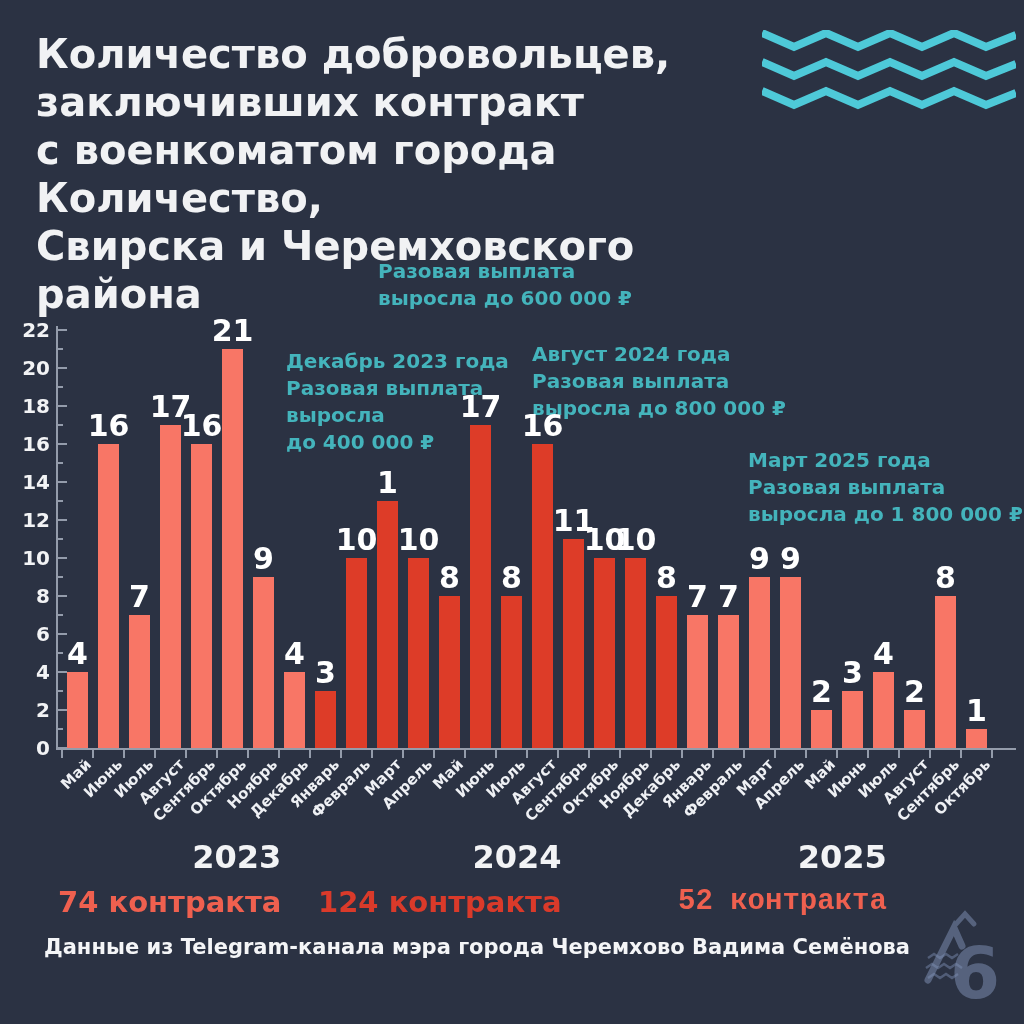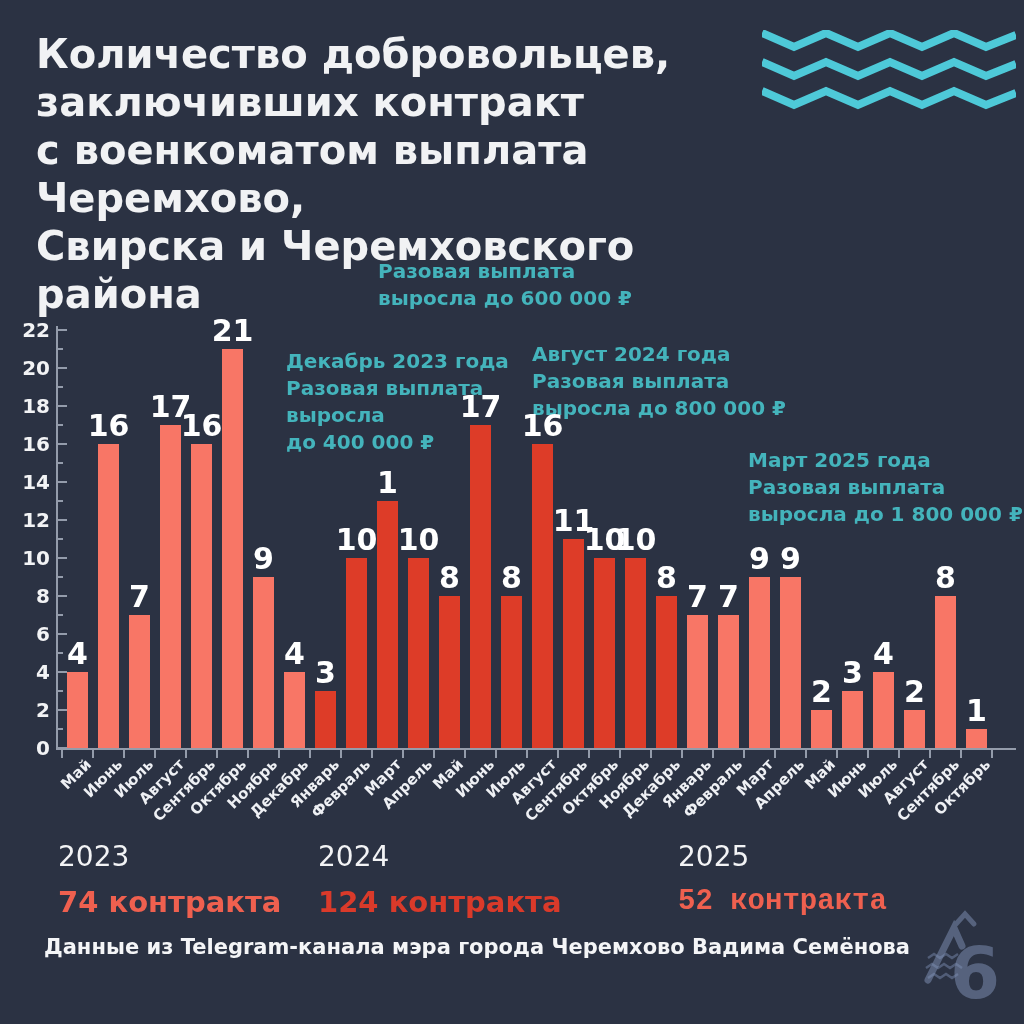--- a/index.html
+++ b/index.html
@@ -41,40 +41,40 @@
   .mlabel{
     position:absolute;width:150px;text-align:right;
     color:#eef0f4;font-weight:bold;font-size:15px;line-height:16px;
     transform-origin:100% 0;transform:rotate(-45deg);
     white-space:nowrap;
   }
   .tick{position:absolute;background:#949cab;}
   .axis{position:absolute;background:#949cab;}
   
   .year-block{position:absolute;}
-  .year-label{color:#f2f3f5;font-weight:normal;font-size:28px;line-height:48px;}
+  .year-label{color:#f2f3f5;font-weight:bold;font-size:32px;line-height:48px;text-align:right;}
   .year-contracts{font-weight:bold;font-size:29px;line-height:34px;margin-top:4px;}
   #year-0{left:58px;top:833px;}
   #year-1{left:318px;top:833px;}
   #year-2{left:678px;top:833px;}
   
   #footer{
     left:44px;top:934px;width:880px;
     color:#f4f5f7;font-weight:bold;font-size:21px;line-height:26px;
   }
   
   #logo{left:922px;top:906px;width:88px;height:100px;}
 </style>
 </head>
 <body>
 
 <div class="abs" id="title">
   <div>Количество добровольцев,</div>
   <div>заключивших контракт</div>
-  <div>с военкоматом выплата Черемхово,</div>
+  <div>с военкоматом города Количество,</div>
   <div>Свирска и Черемховского района</div>
 </div>
 
 <svg class="abs" id="waves" viewBox="0 0 254 86" fill="none">
   <polyline class="wave" points="0,3 32,17 64,3 96,17 128,3 160,17 192,3 224,17 254,5" stroke-width="8" stroke="#4ec9d8"></polyline>
   <polyline class="wave" points="0,32 32,46 64,32 96,46 128,32 160,46 192,32 224,46 254,34" stroke-width="8" stroke="#4ec9d8"></polyline>
   <polyline class="wave" points="0,61 32,75 64,61 96,75 128,61 160,75 192,61 224,75 254,63" stroke-width="8" stroke="#4ec9d8"></polyline>
 </svg>
 
 <div class="ann" id="ann-0">

